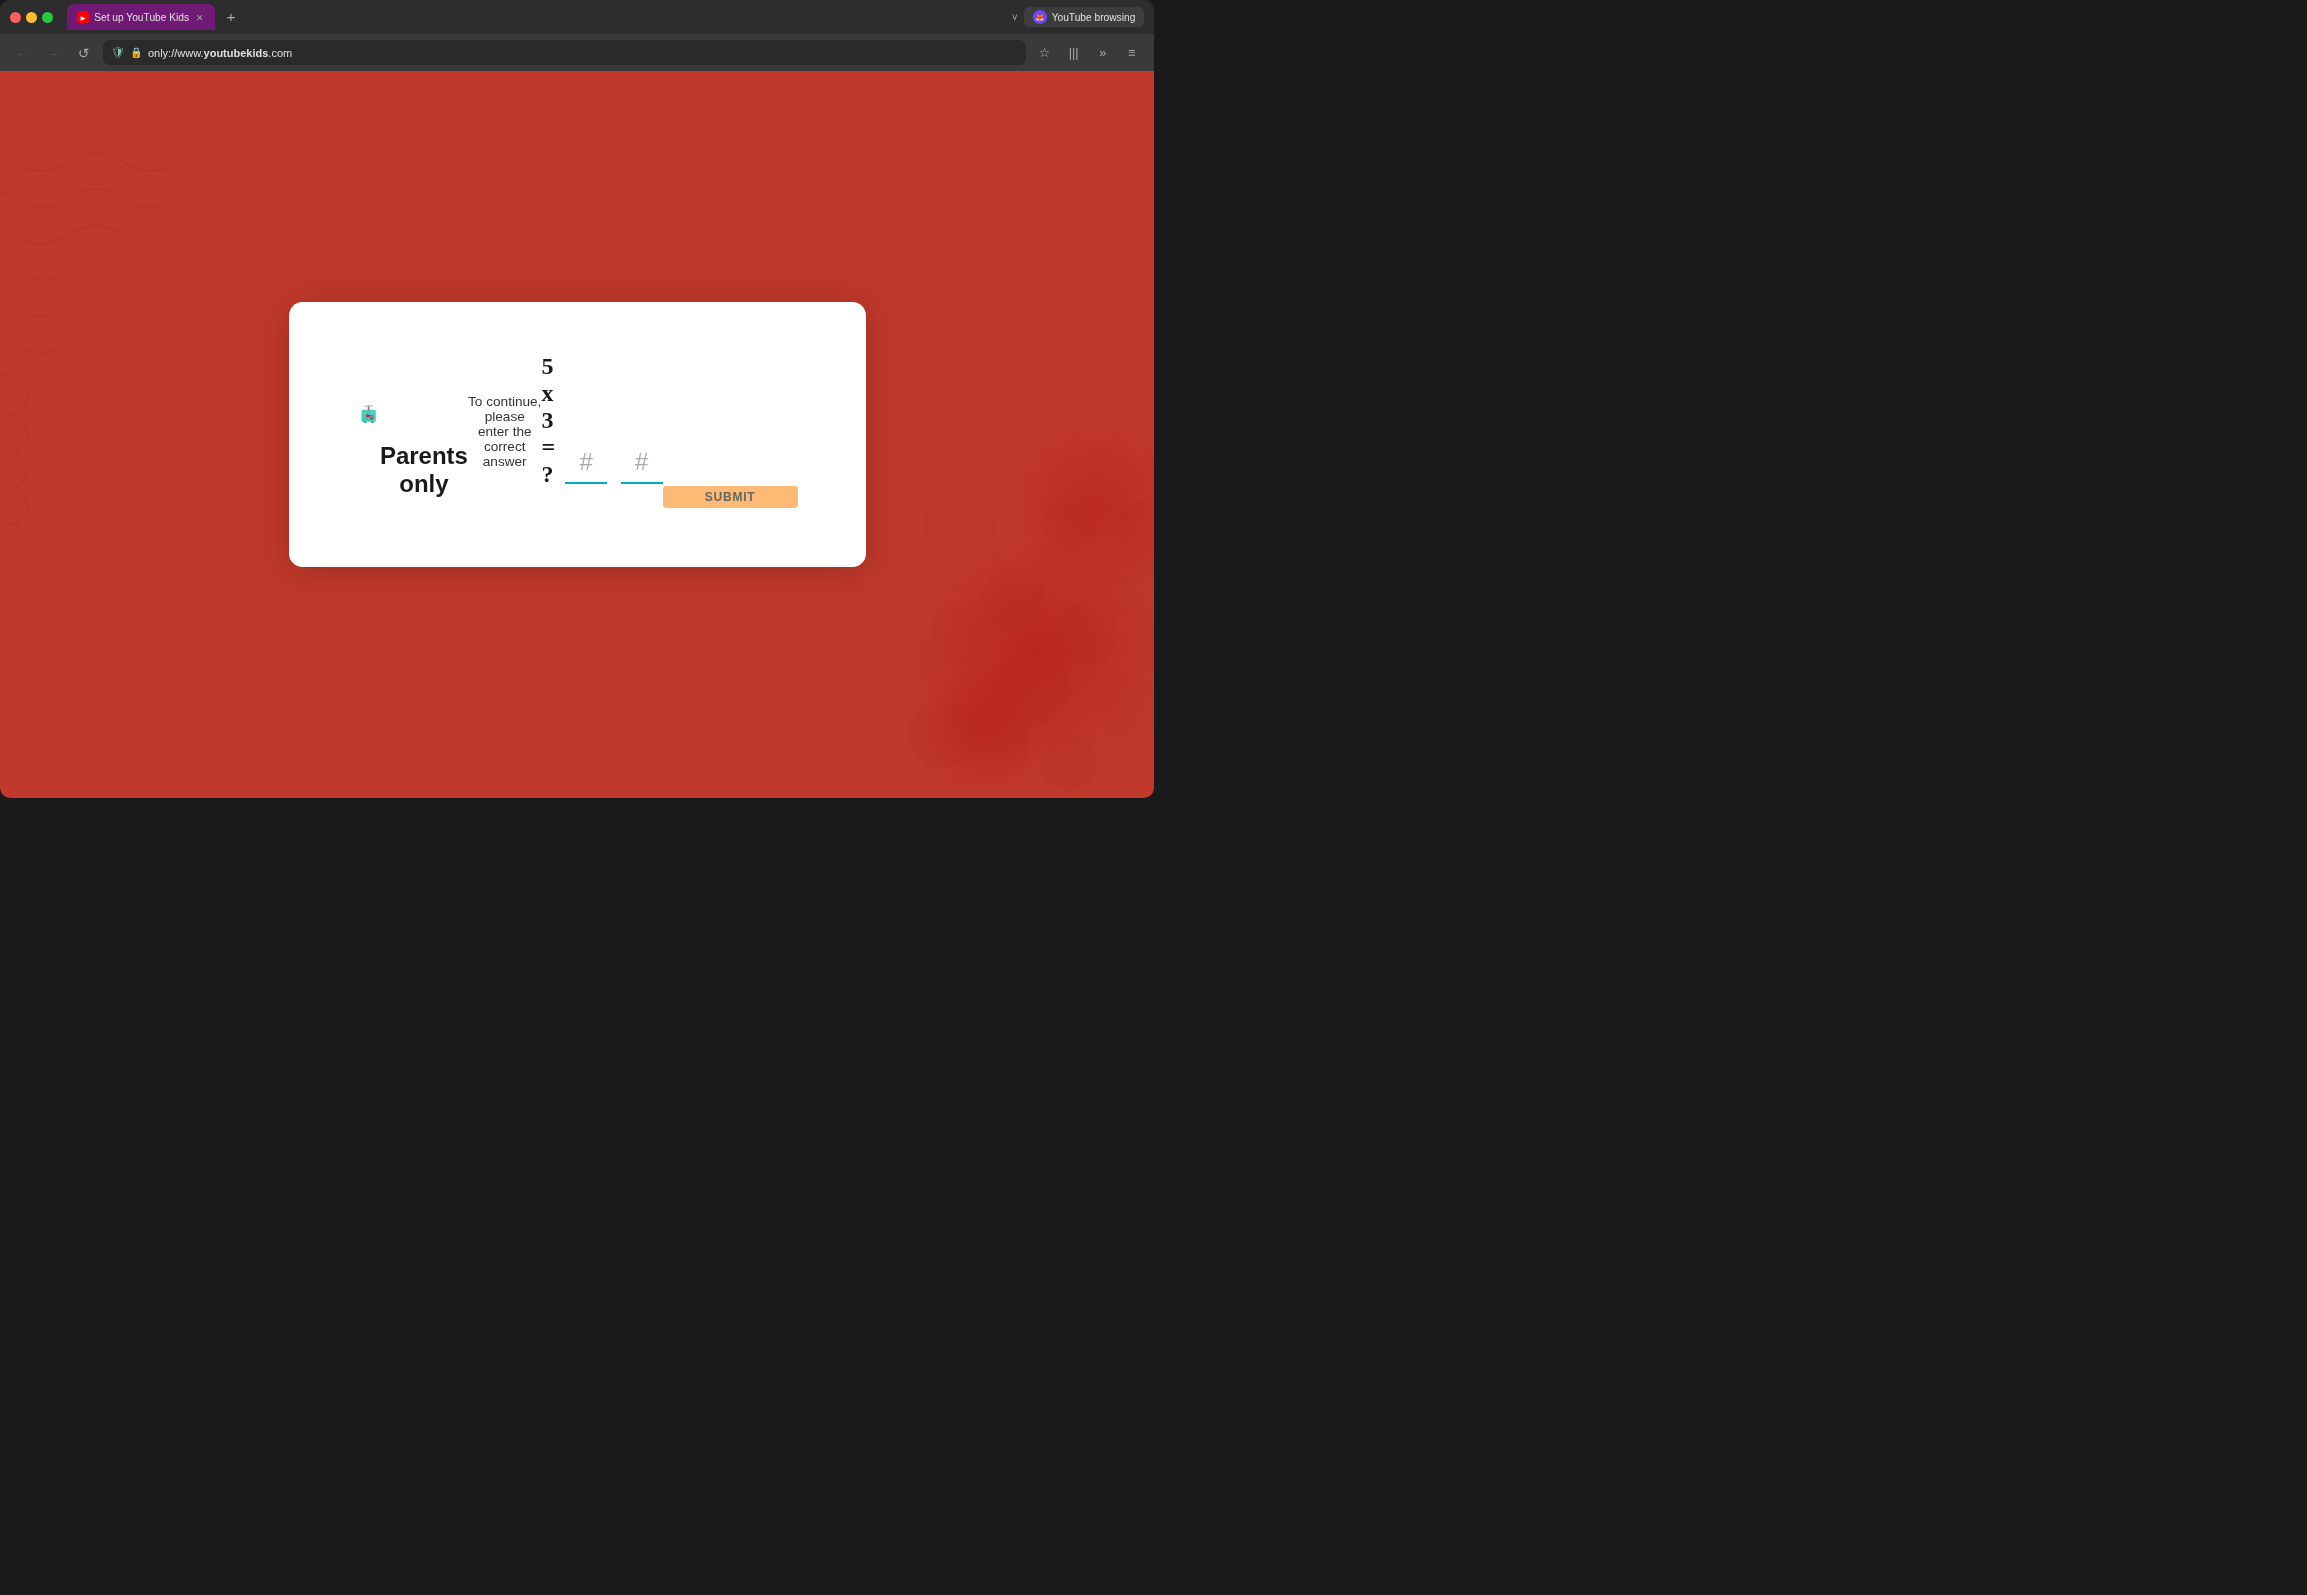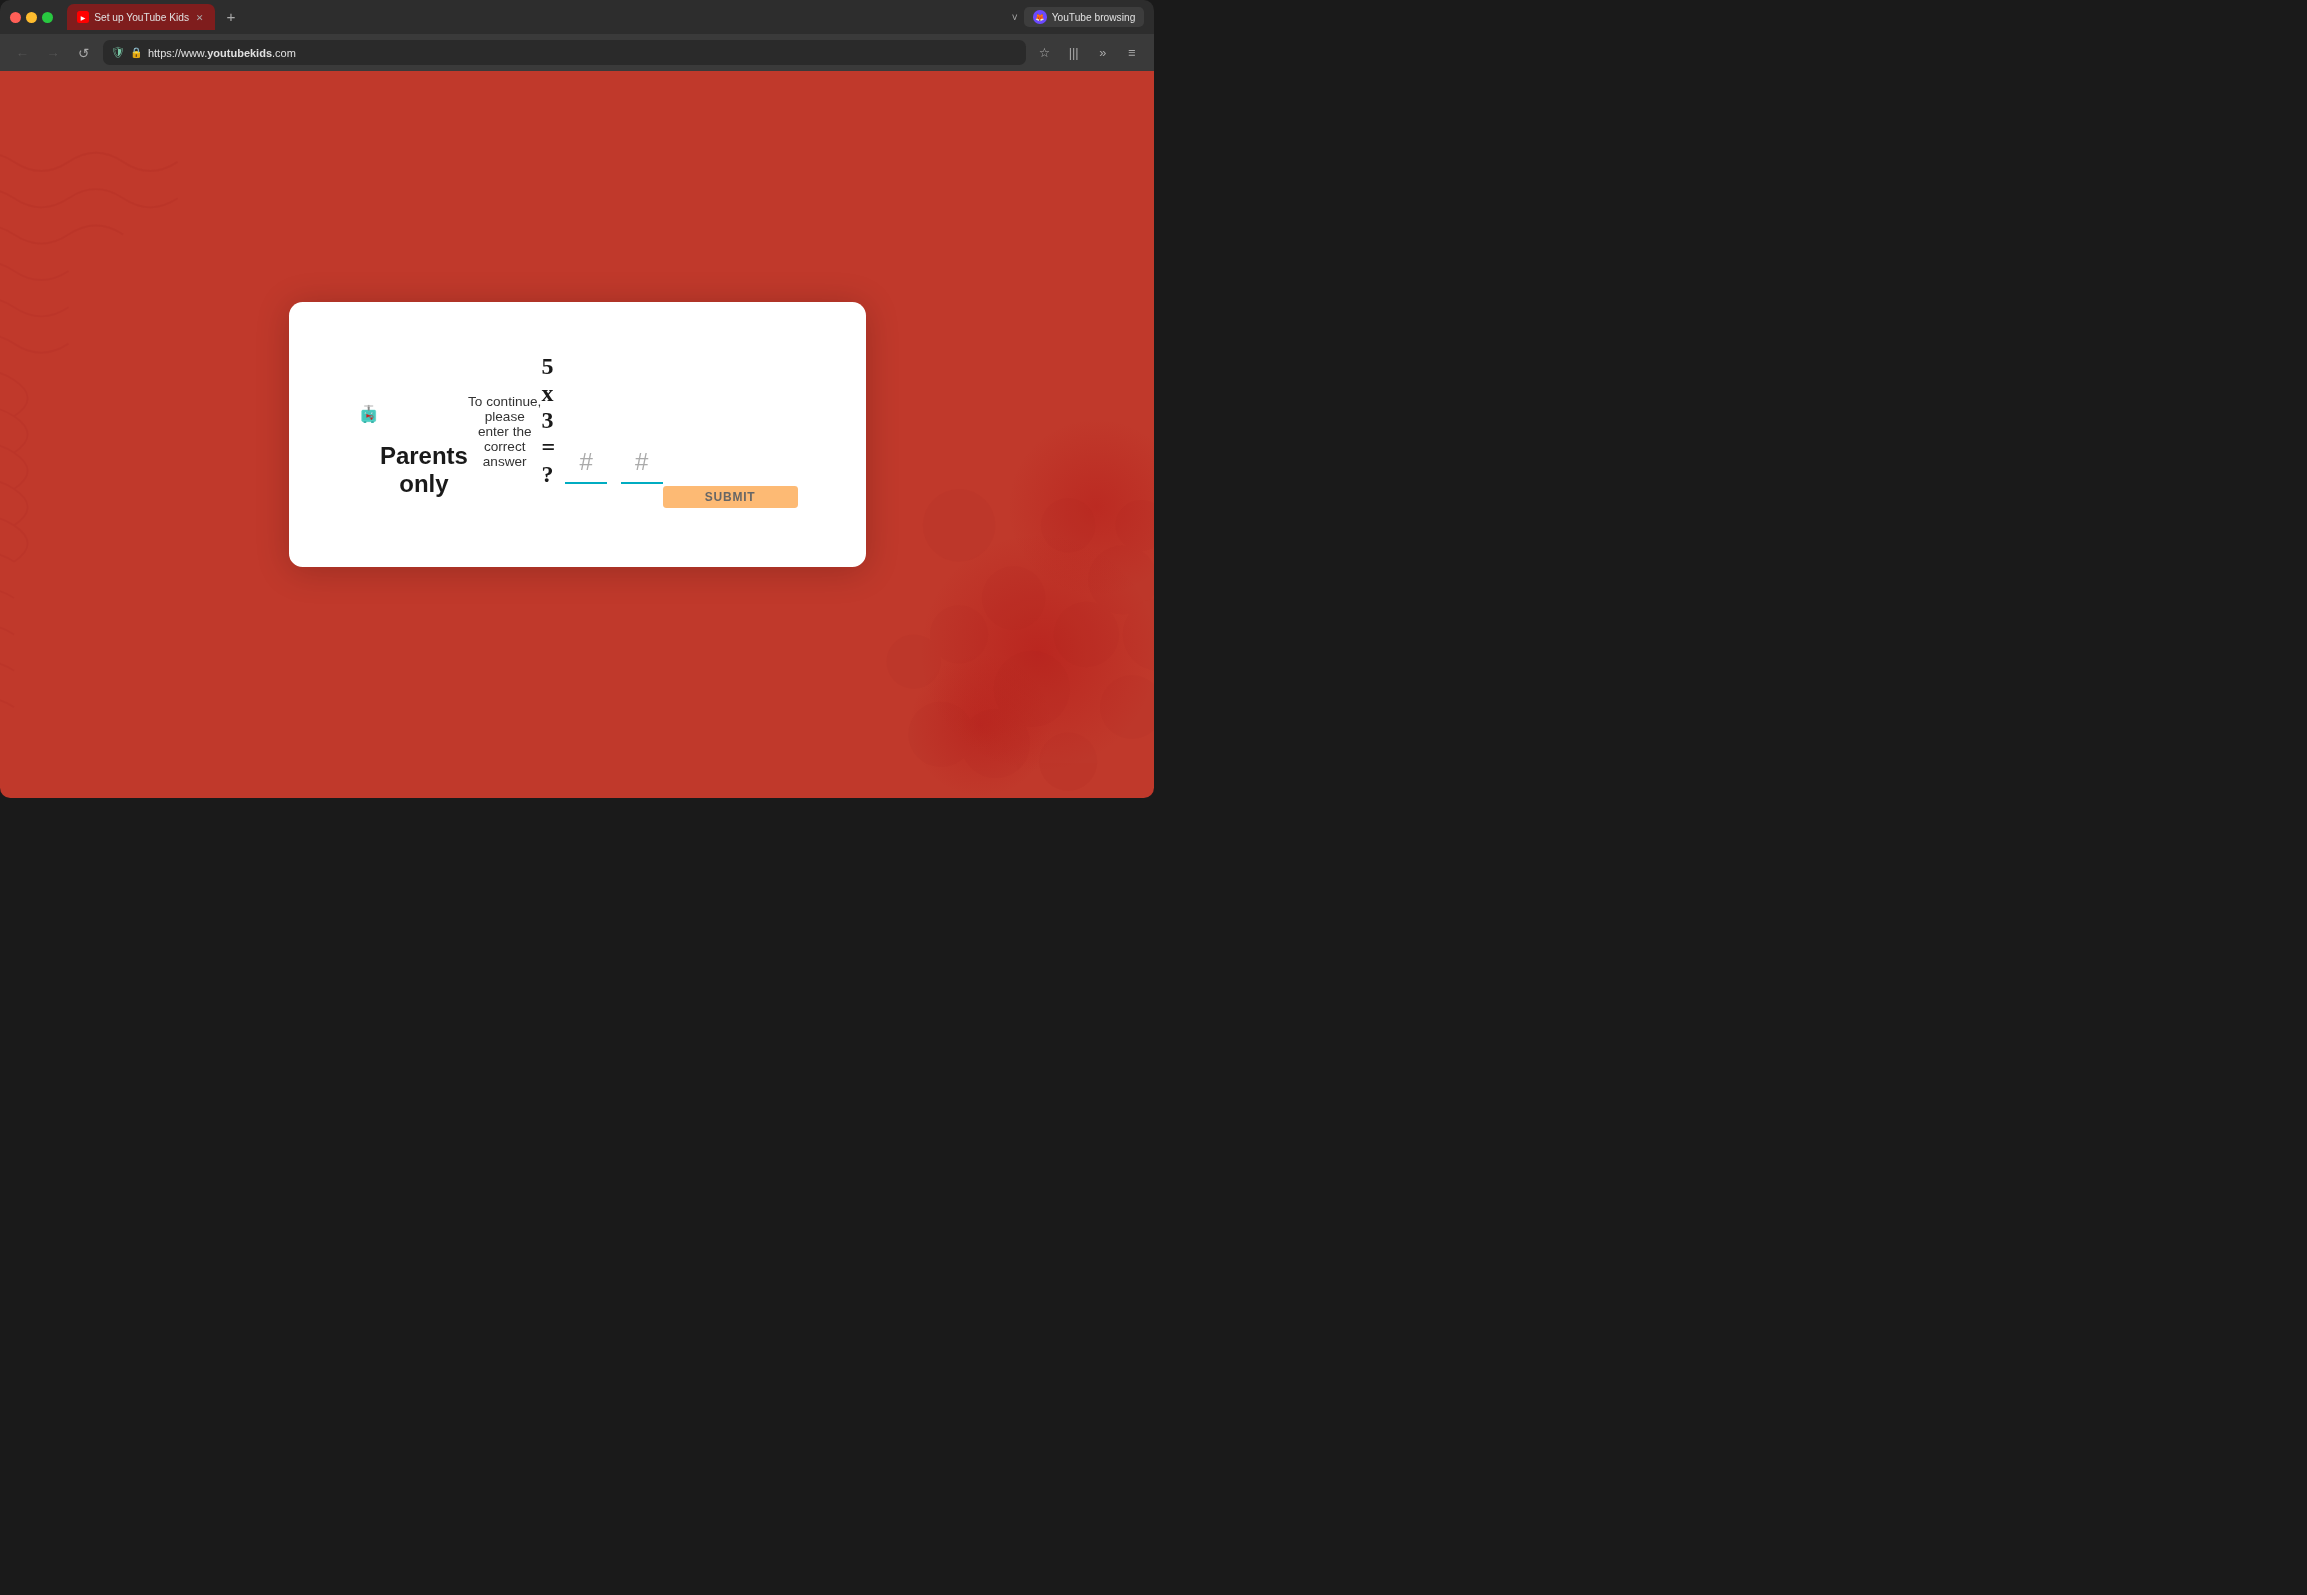--- a/index.html
+++ b/index.html
@@ -53,21 +53,21 @@
       display: flex;
       align-items: center;
       flex: 1;
       margin-left: 6.8px;
       gap: 3.4px;
     }
 
     .tab {
       display: flex;
       align-items: center;
-      background: #7f1d1d;
+      background: #701a75;
       border-radius: 6.8px 6.8px 0 0;
       padding: 5.1px 10.2px;
       gap: 5.1px;
       height: 25.5px;
       min-width: 136px;
     }
 
     .tab-favicon {
       width: 12px;
       height: 12px;
@@ -363,21 +363,21 @@
   </div>
 
   <div class="nav-bar">
     <div class="nav-btn disabled">←</div>
     <div class="nav-btn disabled">→</div>
     <div class="nav-btn">↺</div>
     <div class="address-bar">
       <span class="shield-icon">🛡</span>
       <span class="lock-icon">🔒</span>
       <span class="url-text">
-        <span>https://www.</span><span class="domain">youtubekids</span><span>.com</span>
+        <span>only://www.</span><span class="domain">youtubekids</span><span>.com</span>
       </span>
     </div>
     <div class="nav-bar-right">
       <div class="nav-icon">☆</div>
       <div class="nav-icon">|||</div>
       <div class="nav-icon">»</div>
       <div class="nav-icon">≡</div>
     </div>
   </div>
 

